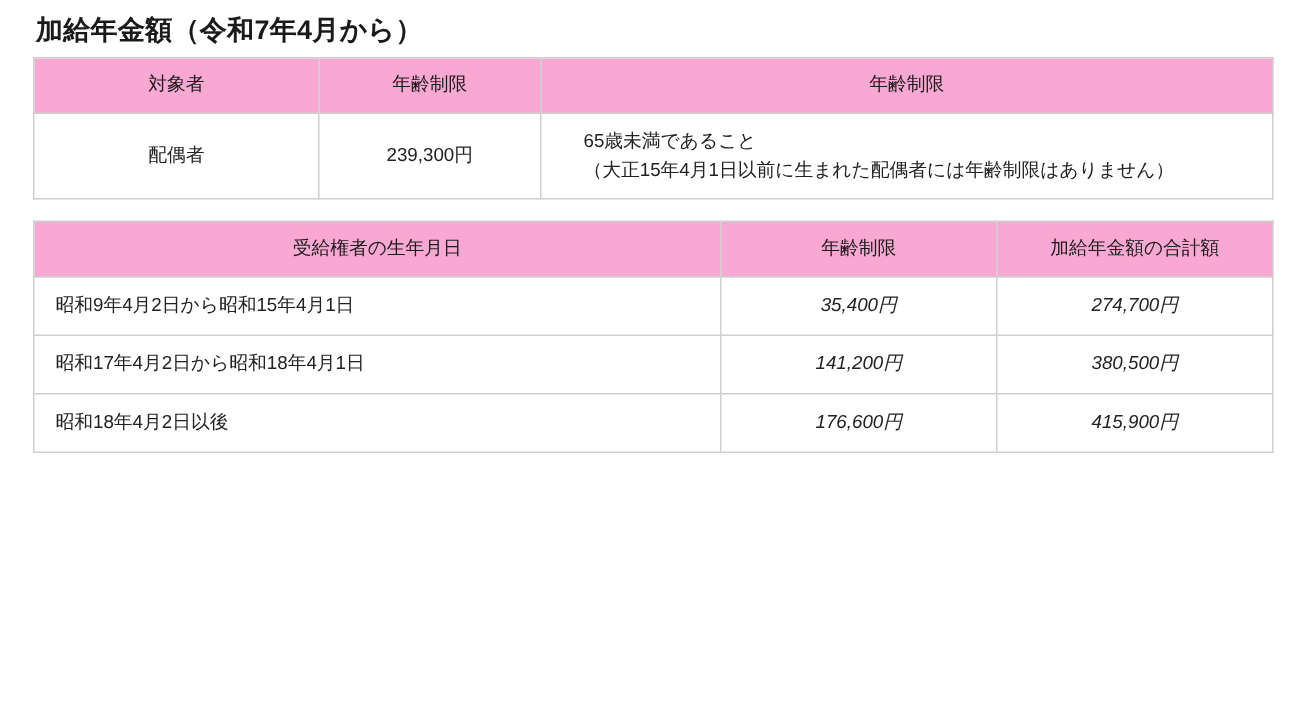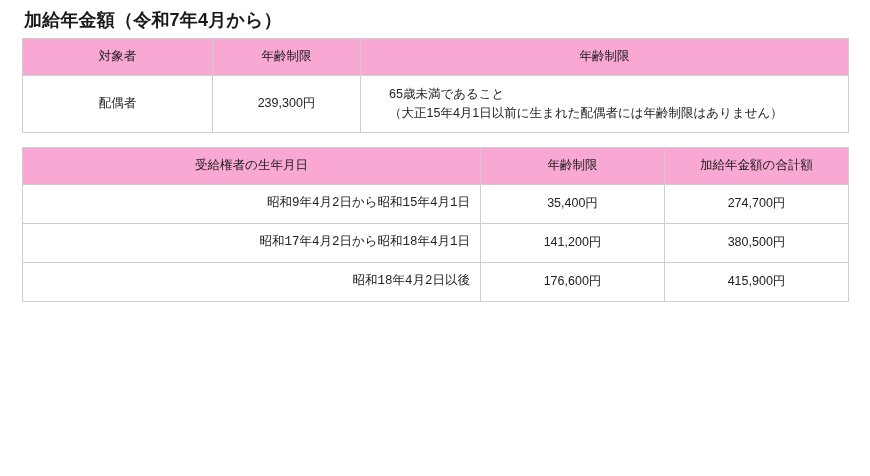--- a/index.html
+++ b/index.html
@@ -68,27 +68,27 @@
   }
   .t1 td.limit .line {
     display: block;
     white-space: nowrap;
   }
   
   .t2 col.c1 { width: 458px; }
   .t2 col.c2 { width: 184px; }
   .t2 col.c3 { width: 184px; }
   .t2 td.birth {
-    text-align: right;
+    text-align: left;
     padding-left: 14px;
     height: 26px;
-    font-family: Liberation Mono, monospace;
   }
   .t2 td.num {
     text-align: center;
+    font-style: italic;
   }
 </style>
 </head>
 <body>
 
 <div class="page">
 
   <div class="section">
     <div class="section-title">加給年金額（令和7年4月から）</div>
     <table class="t1">

